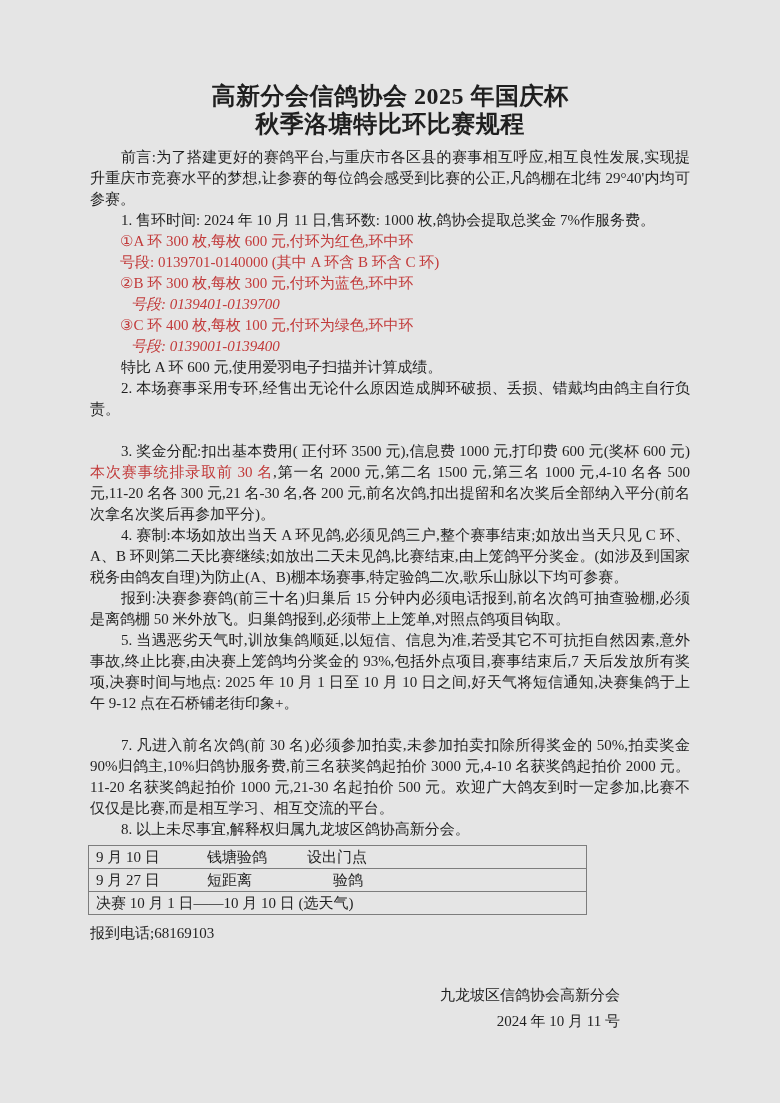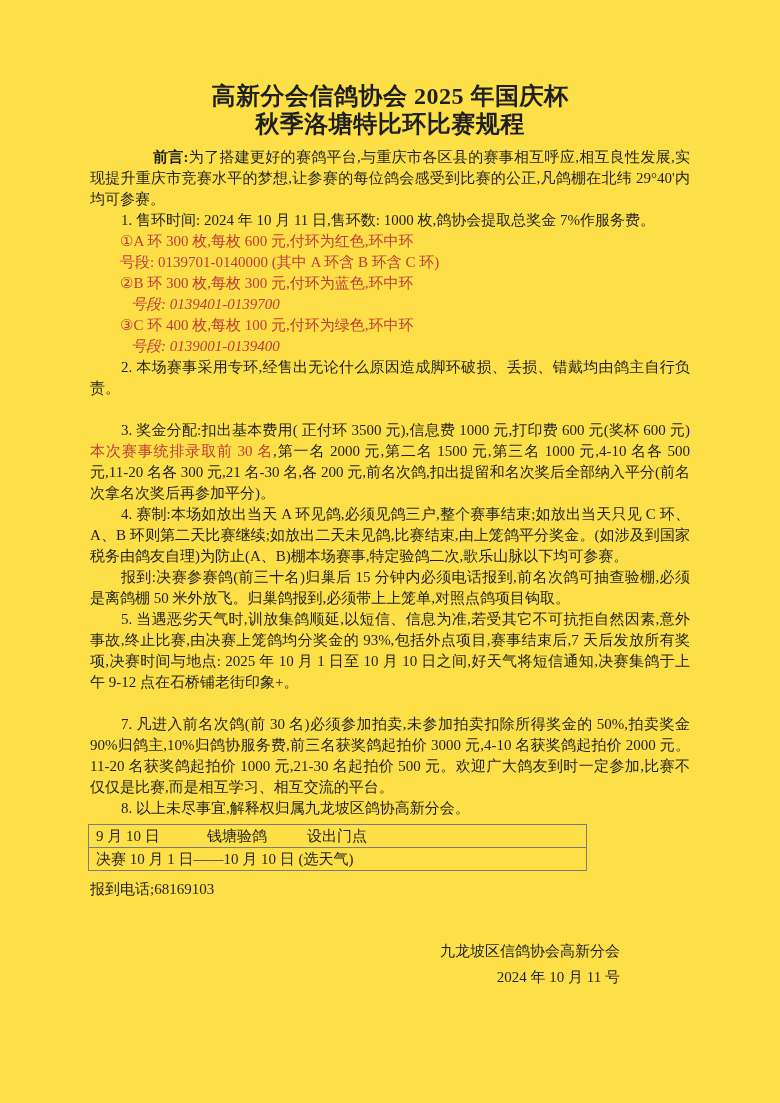--- a/index.html
+++ b/index.html
@@ -1,39 +1,39 @@
 <!DOCTYPE html>
 <html style="--red: #c23a3a; --table-border: #7d7d7d;"><head>
 <meta charset="utf-8">
 <style>
   html, body { margin:0; padding:0; background:#ffffff; }
   .page {
     position:relative;
     width:780px;
     height:1103px;
     margin:0 auto;
-    background:#fde047;
+    background:#e5e5e5;
     box-sizing:border-box;
     padding:82px 90px 0 90px;
     overflow:hidden;
     font-family:"Liberation Serif","DejaVu Serif",serif;
     font-size:15px;
     line-height:21px;
     color:#1f1f1f;
   }
   .title {
     text-align:center;
     font-weight:bold;
     font-size:24px;
     line-height:28px;
     margin:0 0 9px 0;
     letter-spacing:0.5px;
   }
   p.para { margin:0; text-indent:31px; text-align:justify; }
-  .bold { font-weight:bold;margin-left:32px; }
+  .bold { font-weight:normal; }
   .red { color:var(--red,#c23a3a); }
   .ring-line { color:var(--red,#c23a3a); padding-left:30px; }
   .ring-line.deep { padding-left:41px;font-style:italic; }
   .gap { height:21px; }
   .sched {
     border-collapse:collapse;
     width:499px;
     margin:5px 0 0 -2px;
     table-layout:fixed;
   }
@@ -70,20 +70,21 @@
 
   <p class="para">1. 售环时间: 2024 年 10 月 11 日,售环数: 1000 枚,鸽协会提取总奖金 7%作服务费。</p>
 
   <div class="ring-line">①A 环 300 枚,每枚 600 元,付环为红色,环中环</div>
   <div class="ring-line">号段: 0139701-0140000  (其中 A 环含 B 环含 C 环)</div>
   <div class="ring-line">②B 环 300 枚,每枚 300 元,付环为蓝色,环中环</div>
   <div class="ring-line deep">号段: 0139401-0139700</div>
   <div class="ring-line">③C 环 400 枚,每枚 100 元,付环为绿色,环中环</div>
   <div class="ring-line deep">号段: 0139001-0139400</div>
 
+  <p class="para">特比 A 环 600 元,使用爱羽电子扫描并计算成绩。</p>
 
   <p class="para">2. 本场赛事采用专环,经售出无论什么原因造成脚环破损、丢损、错戴均由鸽主自行负责。</p>
 
   <div class="gap"></div>
 
   <p class="para"><span>3. 奖金分配:扣出基本费用( 正付环 3500 元),信息费 1000 元,打印费 600 元(奖杯 600 元)</span><span class="red">本次赛事统排录取前 30 名</span><span>,第一名 2000 元,第二名 1500 元,第三名 1000 元,4-10 名各 500 元,11-20 名各 300 元,21 名-30 名,各 200 元,前名次鸽,扣出提留和名次奖后全部纳入平分(前名次拿名次奖后再参加平分)。</span></p>
 
   <p class="para">4. 赛制:本场如放出当天 A 环见鸽,必须见鸽三户,整个赛事结束;如放出当天只见 C 环、A、B 环则第二天比赛继续;如放出二天未见鸽,比赛结束,由上笼鸽平分奖金。(如涉及到国家税务由鸽友自理)为防止(A、B)棚本场赛事,特定验鸽二次,歌乐山脉以下均可参赛。</p>
 
   <p class="para">报到:决赛参赛鸽(前三十名)归巢后 15 分钟内必须电话报到,前名次鸽可抽查验棚,必须是离鸽棚 50 米外放飞。归巢鸽报到,必须带上上笼单,对照点鸽项目钩取。</p>
@@ -96,20 +97,23 @@
   <p class="para">7. 凡进入前名次鸽(前 30 名)必须参加拍卖,未参加拍卖扣除所得奖金的 50%,拍卖奖金 90%归鸽主,10%归鸽协服务费,前三名获奖鸽起拍价 3000 元,4-10 名获奖鸽起拍价 2000 元。11-20 名获奖鸽起拍价 1000 元,21-30 名起拍价 500 元。欢迎广大鸽友到时一定参加,比赛不仅仅是比赛,而是相互学习、相互交流的平台。</p>
 
   <p class="para">8. 以上未尽事宜,解释权归属九龙坡区鸽协高新分会。</p>
 
   <table class="sched">
     <tbody>
         <tr>
       <td><span class="sc1">9 月 10 日</span><span class="sc2">钱塘验鸽</span><span>设出门点</span></td>
     </tr>
     <tr>
+      <td><span class="sc1">9 月 27 日</span><span class="sc2">短距离</span><span>验鸽</span></td>
+    </tr>
+    <tr>
       <td><span>决赛 10 月 1 日——10 月 10 日 (选天气)</span></td>
     </tr>
   </tbody>
     </table>
 
   <p class="phone">报到电话;68169103</p>
 
   <div class="footer">
     <div>九龙坡区信鸽协会高新分会</div>
     <div>2024 年 10 月 11 号</div>

